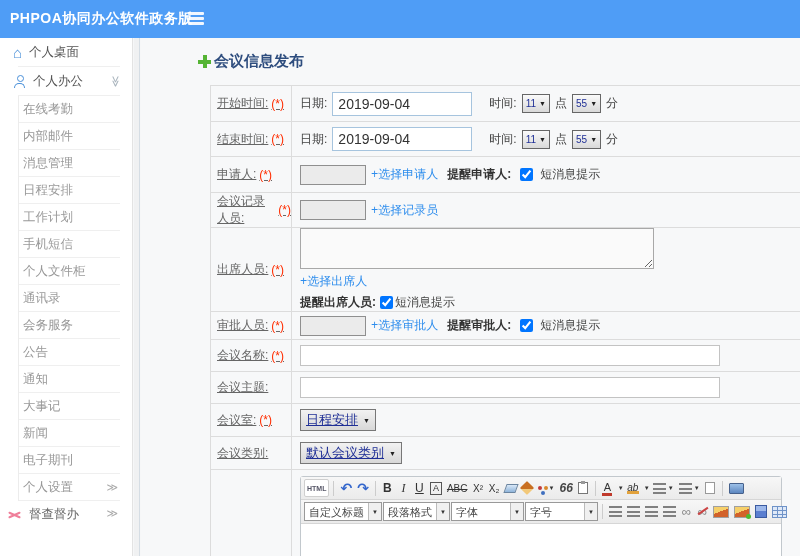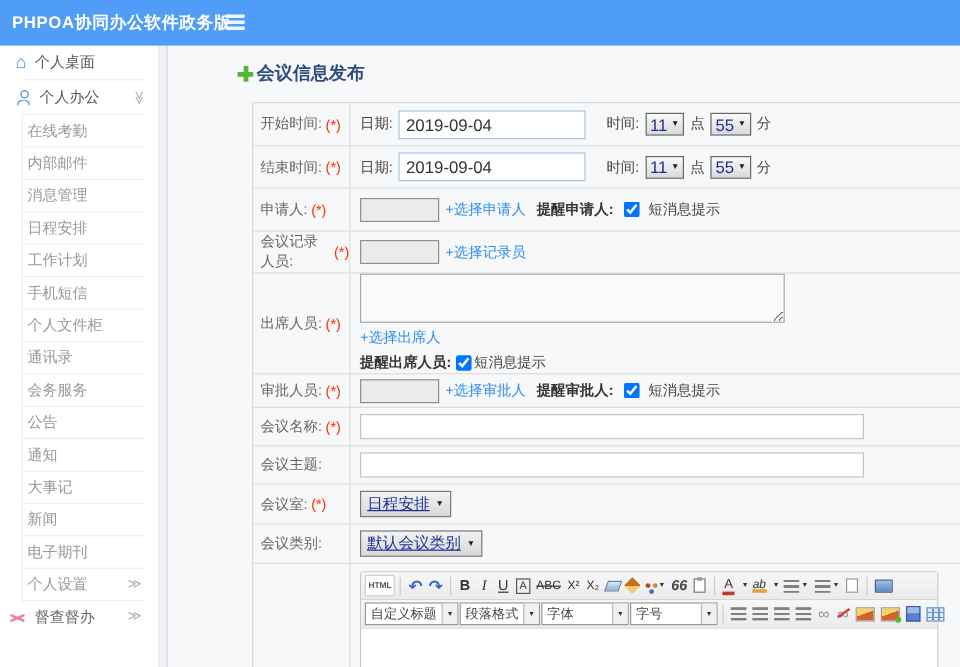--- a/index.html
+++ b/index.html
@@ -49,30 +49,30 @@
   .plus-icon { position:relative; width:13px; height:13px; display:inline-block; }
   .plus-icon::before { content:""; position:absolute; left:0; top:4.5px; width:13px; height:4px; background:#55b434; }
   .plus-icon::after { content:""; position:absolute; left:4.5px; top:0; width:4px; height:13px; background:#55b434; }
   .page-title-text { font-size:15px; font-weight:bold; color:#2e4d7e; }
 
   
   .ftable { margin:14px 0 0 69px; width:620px; border:1px solid #dcdcdc; background:transparent; }
   .frow { display:flex; border-bottom:1px solid #dcdcdc; }
   .frow:last-child { border-bottom:none; }
   .flabel { width:81px; border-right:1px solid #dcdcdc; display:flex; align-items:center;
-            padding-left:6px; font-size:12px; color:#666; flex-shrink:0; }
+            padding-left:6px; font-size:12px; color:#666; flex-shrink:0;text-decoration:underline; }
   .req { color:#ff2d00; margin-left:3px; }
   .fcell { flex:1; display:flex; align-items:center; padding-left:8px; gap:5px; font-size:12px; color:#444; }
   .fcell.col { flex-direction:column; align-items:flex-start; justify-content:center; gap:4px; }
 
-  .date-input { width:156px; height:24px; border:1px solid #a6c4de; background:#fff; font-size:14px;
+  .date-input { width:140px; height:24px; border:1px solid #a6c4de; background:#fff; font-size:14px;
                 color:#333; padding:0 5px; font-family:inherit; }
   .mini-select { display:inline-flex; align-items:center; height:19px; border:1px solid #666;
                  background:linear-gradient(#fafafa,#d9d9d9); padding:0 3px; gap:3px; cursor:pointer; }
-  .mini-select .ms-val { color:#1f2f96; font-size:14px; }
+  .mini-select .ms-val { color:#1f2f96; font-size:10px; }
   .ms-arrow { font-size:7px; color:#222; }
   .time-gap { margin-left:12px; }
 
   .small-input { width:66px; height:20px; border:1px solid #8f8f8f; background:#ebebeb; font-family:inherit; }
   .flink { color:#2e8ded; font-size:12px; text-decoration:none; cursor:pointer;font-family:Liberation Mono, monospace; }
   .remind { font-weight:bold; color:#333; margin-left:4px; font-size:12px; }
   .cb { width:13px; height:13px; margin:0 2px 0 4px; }
   .wide-input { width:420px; height:21px; border:1px solid #c3c3c3; background:#fff; font-family:inherit; padding:0 4px; }
   .attend-area { width:354px; height:46px; border:1px solid #a8a8a8; background:#fafafa; resize:both; font-family:inherit; }
   .room-select { display:inline-flex; align-items:center; height:22px; border:1px solid #777;
@@ -119,21 +119,21 @@
                         background:#cc4444; transform:rotate(-35deg); }
   .img-icon { width:16px; height:12px; border:1px solid #a0a0a0;
               background:linear-gradient(160deg,#f6d06a 0 45%,#d2622a 45%); position:relative; }
   .img-icon.plus::after { content:""; position:absolute; right:-2px; bottom:-2px; width:5px; height:5px;
                           background:#4cbb2f; border-radius:50%; }
   .media-icon { width:12px; height:13px; background:#5b7fd0; border:1px solid #3a5aa0; position:relative; }
   .media-icon::before { content:""; position:absolute; top:0; left:0; right:0; height:5px; background:#9db8ea; }
   .table-icon { width:15px; height:12px; border:1px solid #6f93c8; background-color:#dfe9f8;
                 background-image:repeating-linear-gradient(to right,transparent 0 4px,#6f93c8 4px 5px),
                                  repeating-linear-gradient(to bottom,transparent 0 3px,#6f93c8 3px 4px); }
-  .tselect { display:inline-flex; align-items:center; height:19px; border:1px solid #999;
+  .tselect { display:inline-flex; align-items:flex-end; height:19px; border:1px solid #999;
              background:#fff; font-size:11px; color:#444; cursor:pointer; flex-shrink:0; }
   .tselect .tsv { padding:0 4px; }
   .tselect .tsa { width:13px; align-self:stretch; border-left:1px solid #bbb; display:flex; align-items:center;
                   justify-content:center; font-size:6px; color:#333; background:#f0f0f0; }
   .econtent { height:140px; background:#fff; }
 </style>
 </head>
 <body>
 
 <div class="topbar">

